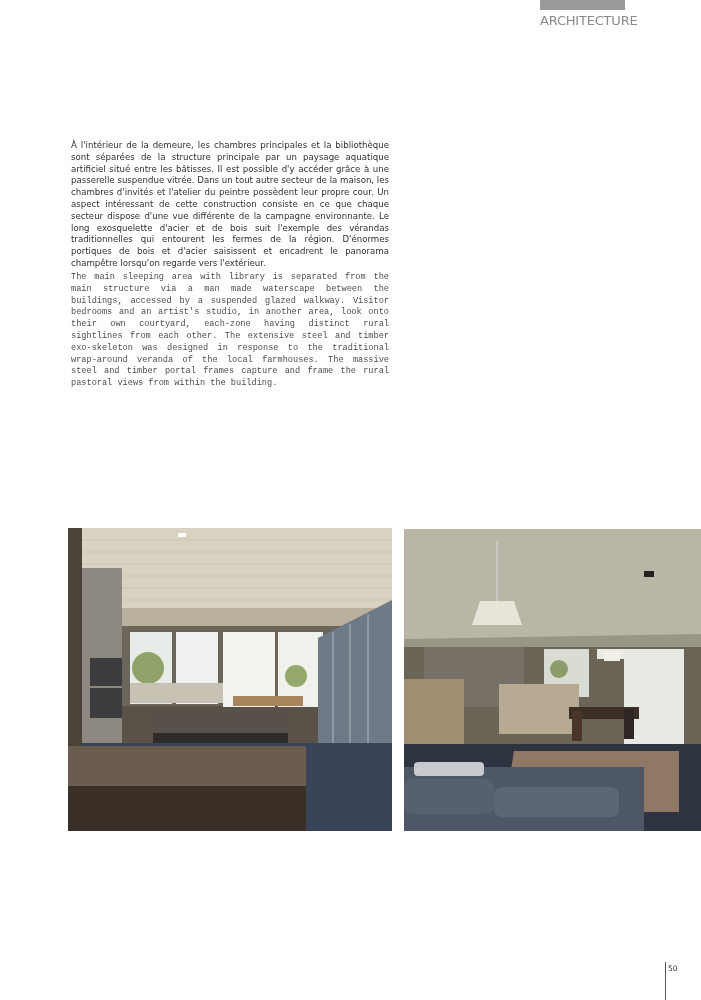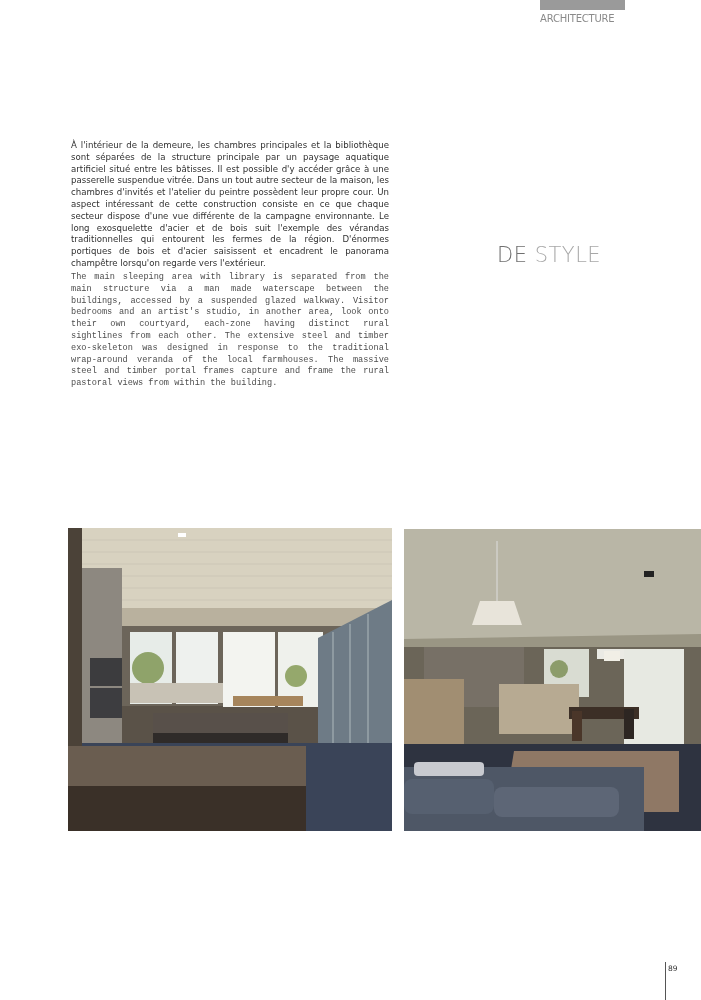--- a/index.html
+++ b/index.html
@@ -21,21 +21,21 @@
       top: 0;
       width: 85px;
       height: 10px;
       background: #9a9a9a;
     }
     .section-label {
       position: absolute;
       left: 540px;
       top: 13px;
       font-family: "DejaVu Sans", sans-serif;
-      font-size: 10px;
+      font-size: 13px;
       letter-spacing: -0.2px;
       color: #8a8a8a;
       font-weight: normal;
     }
     .body-text {
       position: absolute;
       left: 71px;
       width: 318px;
       font-size: 8.6px;
       line-height: 11.8px;
@@ -123,24 +123,20 @@
 <div class="section-bar"></div>
 <div class="section-label">ARCHITECTURE</div>
 
 <div class="body-text french">À l'intérieur de la demeure, les chambres principales et la bibliothèque sont séparées de la structure principale par un paysage aquatique artificiel situé entre les bâtisses. Il est possible d'y accéder grâce à une passerelle suspendue vitrée. Dans un tout autre secteur de la maison, les chambres d'invités et l'atelier du peintre possèdent leur propre cour. Un aspect intéressant de cette construction consiste en ce que chaque secteur dispose d'une vue différente de la campagne environnante. Le long exosquelette d'acier et de bois suit l'exemple des vérandas traditionnelles qui entourent les fermes de la région. D'énormes portiques de bois et d'acier saisissent et encadrent le panorama champêtre lorsqu'on regarde vers l'extérieur.</div>
 
 <div class="english-block">
   <div class="english-text">The main sleeping area with library is separated from the main structure via a man made waterscape between the buildings, accessed by a suspended glazed walkway. Visitor bedrooms and an artist's studio, in another area, look onto their own courtyard, each-zone having distinct rural sightlines from each other. The extensive steel and timber exo-skeleton was designed in response to the traditional wrap-around veranda of the local farmhouses. The massive steel and timber portal frames capture and frame the rural pastoral views from within the building.</div>
 </div>
 
 <div class="title">
-  <div>
-    <span>DE</span>
-    <span class="light">STYLE</span>
-  </div>
 </div>
 
 <div class="photo photo-kitchen">
   <svg viewBox="0 0 324 303" preserveAspectRatio="none">
 
     <rect x="0" y="0" width="324" height="88" fill="#d8d2c0"></rect>
     <g stroke="#c8c1ae" stroke-width="0.6">
       <line x1="0" y1="12" x2="324" y2="12"></line>
       <line x1="0" y1="24" x2="324" y2="24"></line>
       <line x1="0" y1="36" x2="324" y2="36"></line>
@@ -215,13 +211,13 @@
     <polygon points="110,222 275,222 275,283 100,283" fill="#8f7865"></polygon>
 
     <rect x="0" y="238" width="240" height="64" fill="#4e5766"></rect>
     <rect x="10" y="233" width="70" height="14" rx="4" fill="#c8cad0"></rect>
     <rect x="90" y="258" width="125" height="30" rx="8" fill="#5d6676"></rect>
     <rect x="0" y="250" width="90" height="35" rx="8" fill="#566070"></rect>
   </svg>
 </div>
 
 <div class="page-rule"></div>
-<div class="page-number">89</div>
+<div class="page-number">50</div>
 
 </body></html>

